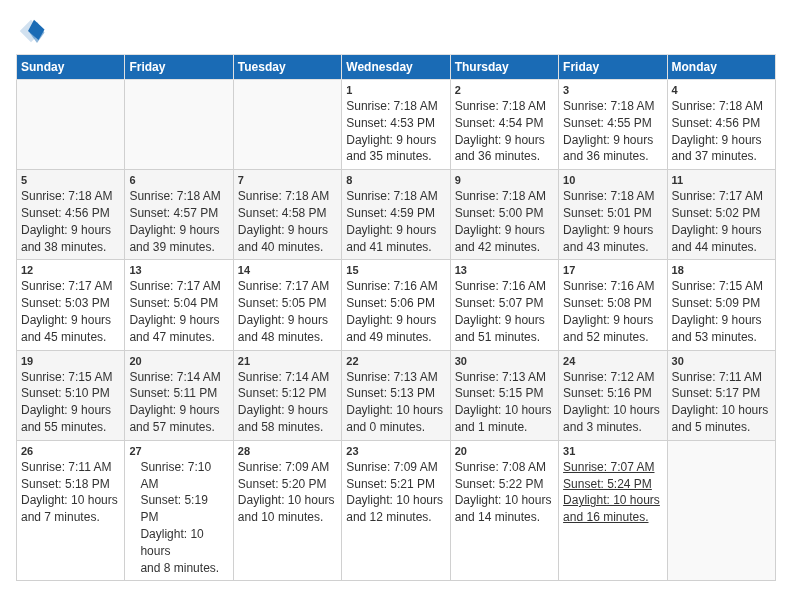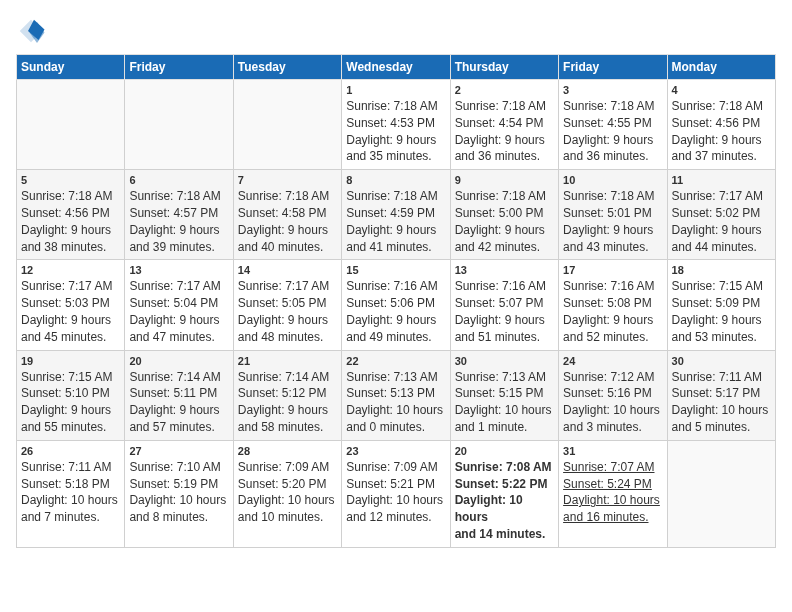--- a/index.html
+++ b/index.html
@@ -322,42 +322,42 @@
         <tr>
           <td>
             <span class="day-number">26</span>
             <div class="day-info" style="white-space: pre-line;">Sunrise: 7:11 AM
 Sunset: 5:18 PM
 Daylight: 10 hours
 and 7 minutes.</div>
           </td>
           <td>
             <span class="day-number">27</span>
-            <div class="day-info" style="white-space: pre-line;">Sunrise: 7:10 AM
+            <div class="day-info" style="white-space: pre-line; margin-left: 11px;">Sunrise: 7:10 AM
 Sunset: 5:19 PM
 Daylight: 10 hours
 and 8 minutes.</div>
           </td>
           <td>
             <span class="day-number">28</span>
             <div class="day-info" style="white-space: pre-line;">Sunrise: 7:09 AM
 Sunset: 5:20 PM
 Daylight: 10 hours
 and 10 minutes.</div>
           </td>
           <td>
             <span class="day-number">23</span>
             <div class="day-info" style="white-space: pre-line;">Sunrise: 7:09 AM
 Sunset: 5:21 PM
 Daylight: 10 hours
 and 12 minutes.</div>
           </td>
           <td>
             <span class="day-number">20</span>
-            <div class="day-info" style="white-space: pre-line; font-weight: bold;">Sunrise: 7:08 AM
+            <div class="day-info" style="white-space: pre-line;">Sunrise: 7:08 AM
 Sunset: 5:22 PM
 Daylight: 10 hours
 and 14 minutes.</div>
           </td>
           <td>
             <span class="day-number">31</span>
             <div class="day-info" style="white-space: pre-line; text-decoration: underline;">Sunrise: 7:07 AM
 Sunset: 5:24 PM
 Daylight: 10 hours
 and 16 minutes.</div>

